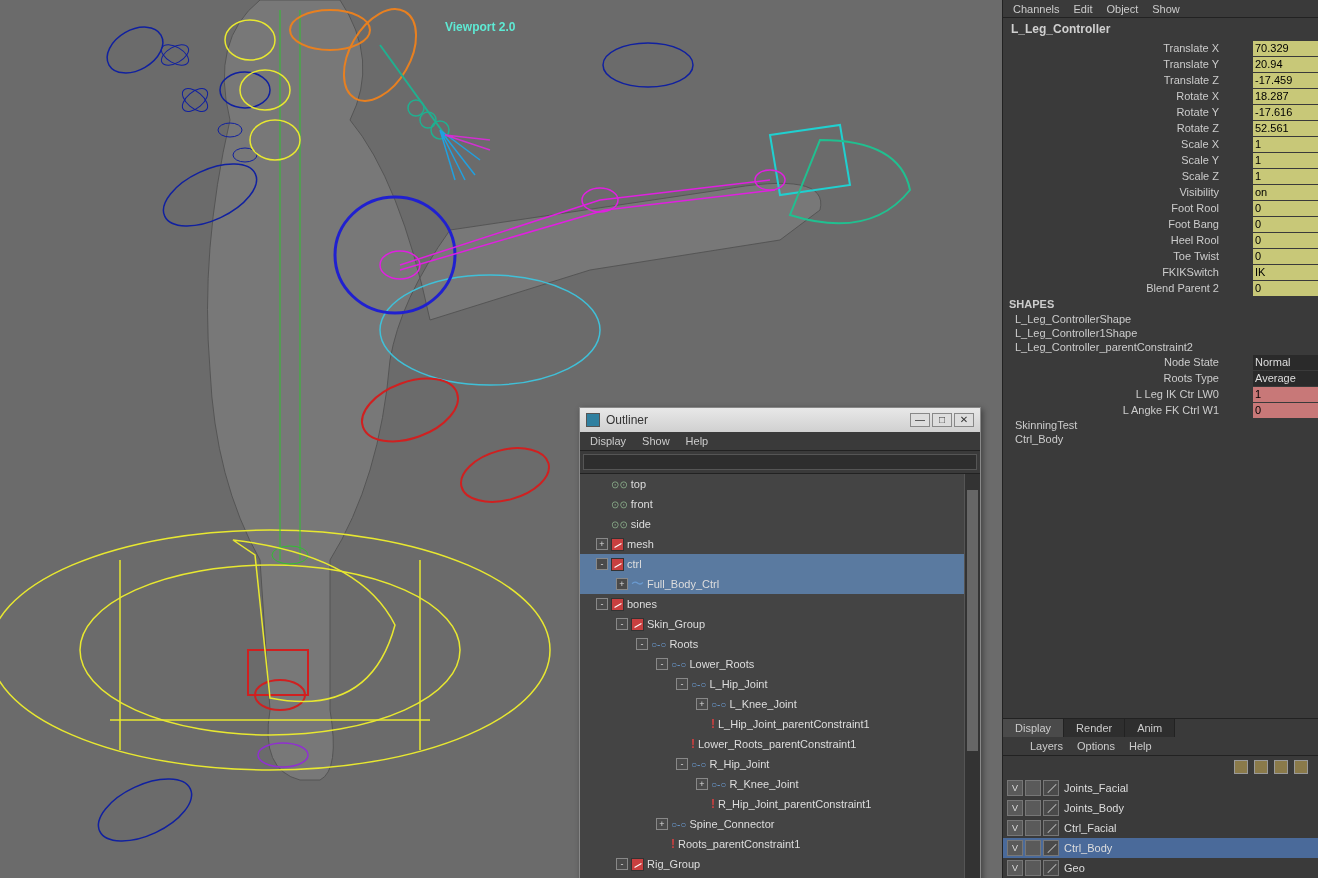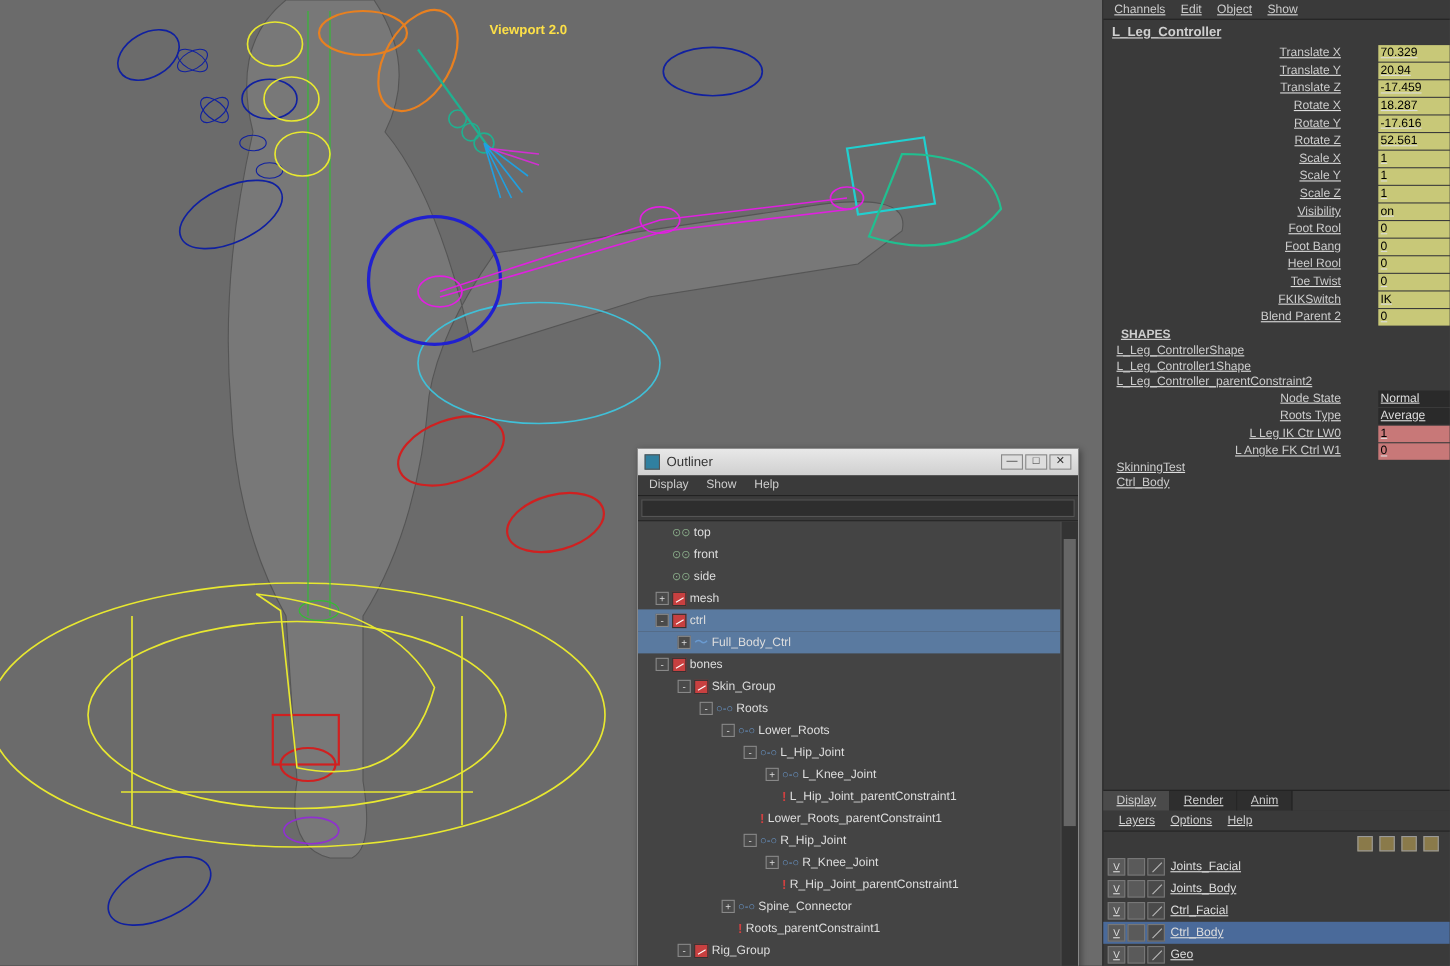--- a/index.html
+++ b/index.html
@@ -1,38 +1,38 @@
 <!DOCTYPE html>
 <html><head>
 <meta charset="utf-8">
 <style>
 * { margin: 0; padding: 0; box-sizing: border-box; font-family: "Segoe UI", Tahoma, sans-serif; }
 body { width: 1318px; height: 878px; background: #3a3a3a; color: #ddd; font-size: 11px; overflow: hidden; position: relative; }
 .main-container { display: flex; width: 100%; height: 100%; }
 .viewport { flex: 1; background: #6b6b6b; position: relative; overflow: hidden; }
-.viewport-label { position: absolute; top: 20px; left: 445px; color: #fde047; font-size: 12px; font-weight: bold; }
-
-.right-panel { width: 316px; background: #3a3a3a; display: flex; flex-direction: column; border-left: 1px solid #222; text-decoration: underline; }
+.viewport-label { position: absolute; top: 20px; left: 445px; color: #5eead4; font-size: 12px; font-weight: bold; }
+
+.right-panel { width: 316px; background: #3a3a3a; display: flex; flex-direction: column; border-left: 1px solid #222; }
 .panel-menu { display: flex; gap: 14px; padding: 2px 10px; background: #3a3a3a; border-bottom: 1px solid #222; height: 18px; align-items: center; }
 .panel-menu span { color: #ccc; cursor: pointer; }
 .node-name { padding: 4px 8px; color: #d0d0d0; font-weight: bold; font-size: 12px; }
 .attr-list { flex: 0 0 auto; }
 .attr-row { display: flex; height: 16px; align-items: center; gap: 32px; }
 .attr-label { flex: 1; text-align: right; padding-right: 2px; color: #ccc; font-size: 11px; }
 .attr-value { width: 65px; background: #2a2a2a; border: none; color: #ddd; padding: 0 2px; font-size: 11px; height: 15px; }
 .attr-value.yellow { background: #c8c878; color: #000; }
 .attr-value.red { background: #c87878; color: #000; }
-.section-header { padding: 2px 16px; color: #ccc; font-weight: bold; font-size: 11px; }
+.section-header { padding: 2px 6px; color: #ccc; font-weight: bold; font-size: 11px; }
 .shape-item, .input-item { padding: 1px 12px; color: #ccc; font-size: 11px; }
 
 .tabs { display: flex; background: #3a3a3a; border-top: 1px solid #222; margin-top: auto; }
 .tab { padding: 3px 12px; background: #2e2e2e; color: #ccc; border-right: 1px solid #222; cursor: pointer; font-size: 11px; }
 .tab.active { background: #4a4a4a; }
 
-.layer-menu { display: flex; gap: 14px; padding: 3px 14px; background: #3a3a3a; border-bottom: 1px solid #222; }
+.layer-menu { display: flex; gap: 14px; padding: 3px 27px; background: #3a3a3a; border-bottom: 1px solid #222; }
 .layer-menu span { color: #ccc; cursor: pointer; }
 .layer-icons { display: flex; justify-content: flex-end; gap: 6px; padding: 4px 10px; }
 .layer-icons span { width: 14px; height: 14px; display: inline-block; background: #8a7a4a; border: 1px solid #999; }
 .layer-list {}
 .layer-row { display: flex; align-items: center; height: 20px; padding: 0 4px; gap: 2px; }
 .layer-row.selected { background: #4a6a9a; }
 .layer-btn { width: 16px; height: 16px; background: #5a5a5a; border: 1px solid #777; color: #ddd; font-size: 9px; text-align: center; line-height: 14px; }
 .layer-slash { width: 16px; height: 16px; position: relative; border: 1px solid #777; background: #4a4a4a; }
 .layer-slash::after { content: ""; position: absolute; left: 2px; top: 7px; width: 12px; height: 1px; background: #bbb; transform: rotate(-45deg); }
 .layer-name { margin-left: 3px; color: #ddd; font-size: 11px; }

